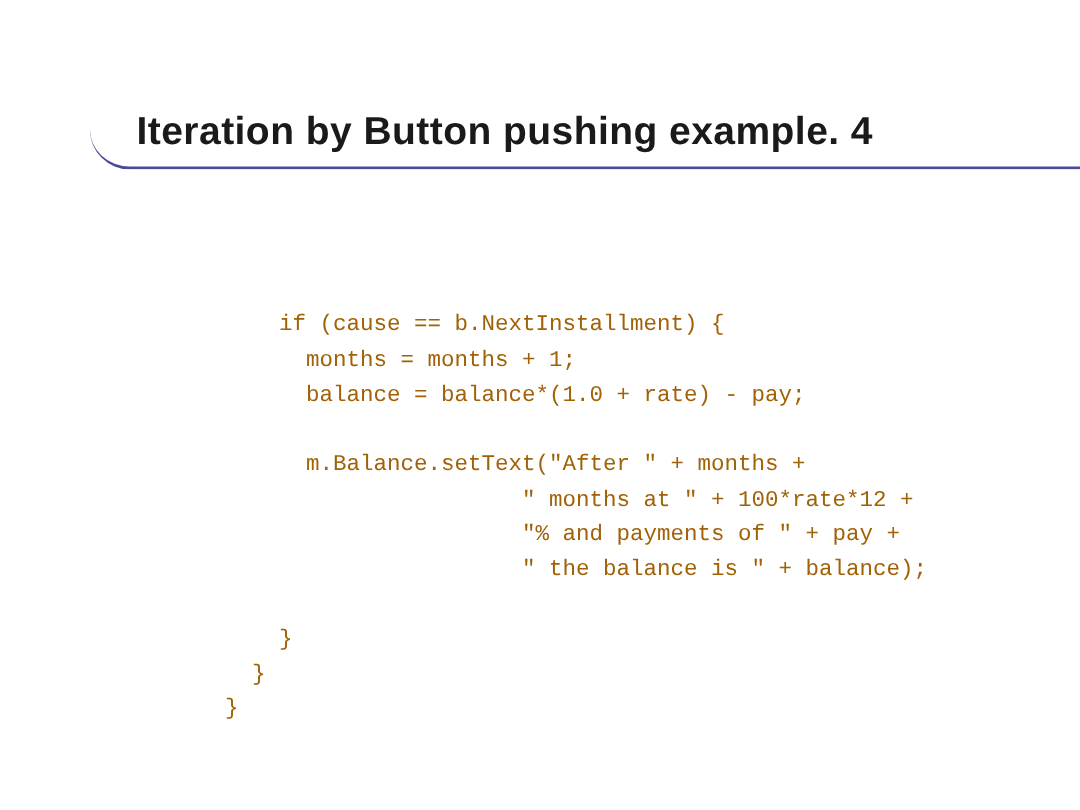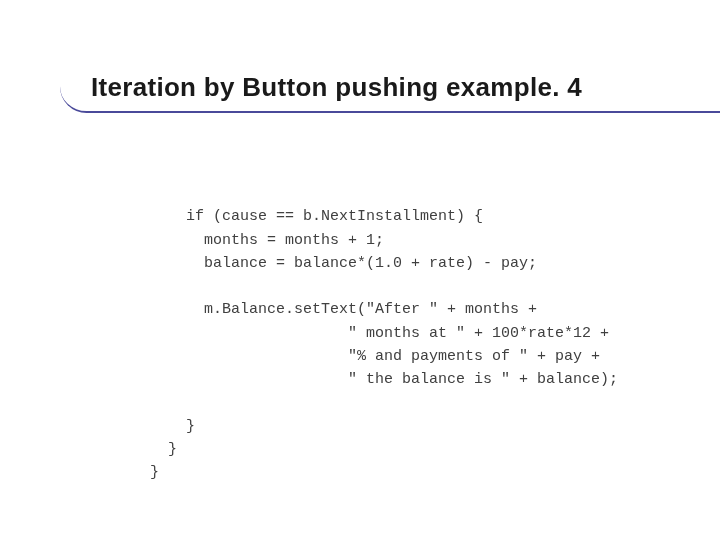--- a/index.html
+++ b/index.html
@@ -39,21 +39,21 @@
 
     .code-area {
       padding: 24px 16px 16px 60px;
       flex: 1;
     }
 
     .code-block {
       font-family: 'Courier New', Courier, monospace;
       font-size: 15px;
       line-height: 1.55;
-      color: #404040;
+      color: #a16207;
       white-space: pre;
     }
   </style>
 </head>
 <body>
 
 <div class="page-container">
   <div class="header">
     <span class="header-title">Iteration by Button pushing example. 4</span>
   </div>

